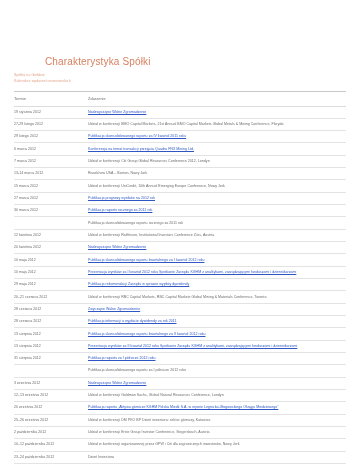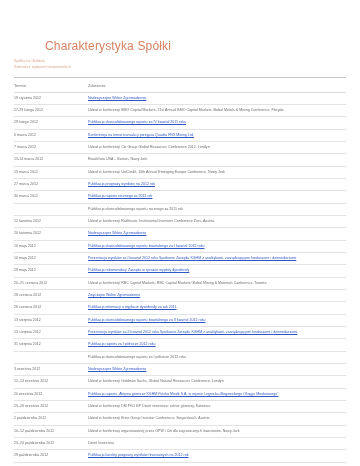--- a/index.html
+++ b/index.html
@@ -14,24 +14,24 @@
     font-family: "Liberation Sans", sans-serif;
     color: #5a5a5a;
     -webkit-font-smoothing: antialiased;
   }
   .page {
     padding: 40px 14px 0 14px;
     box-sizing: border-box;
   }
   .doc-title {
     color: #d98060;
-    font-size: 12px;
+    font-size: 10px;
     font-weight: normal;
     letter-spacing: 0.15px;
-    margin: 0 0 6px 0;
+    margin: 16px 0 6px 0;
     line-height: 1.1;
     padding-left: 31px;
   }
   .subtitle-block {
     margin: 0 0 7px 0;
   }
   .subtitle-line {
     color: #e2a48c;
     font-size: 3.6px;
     line-height: 1.55;

